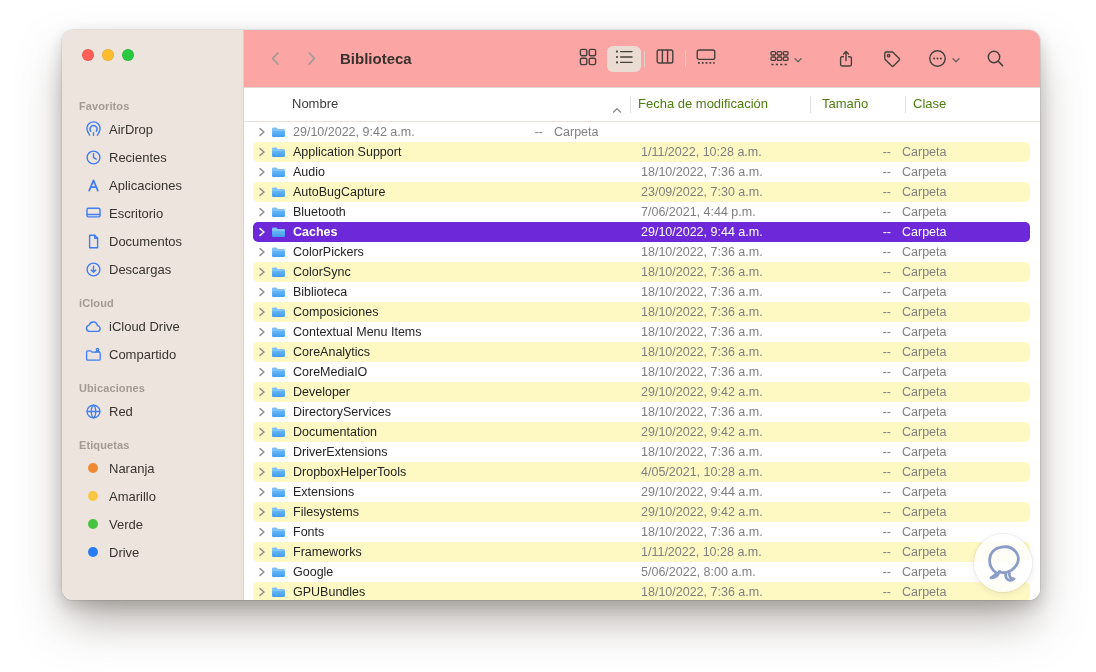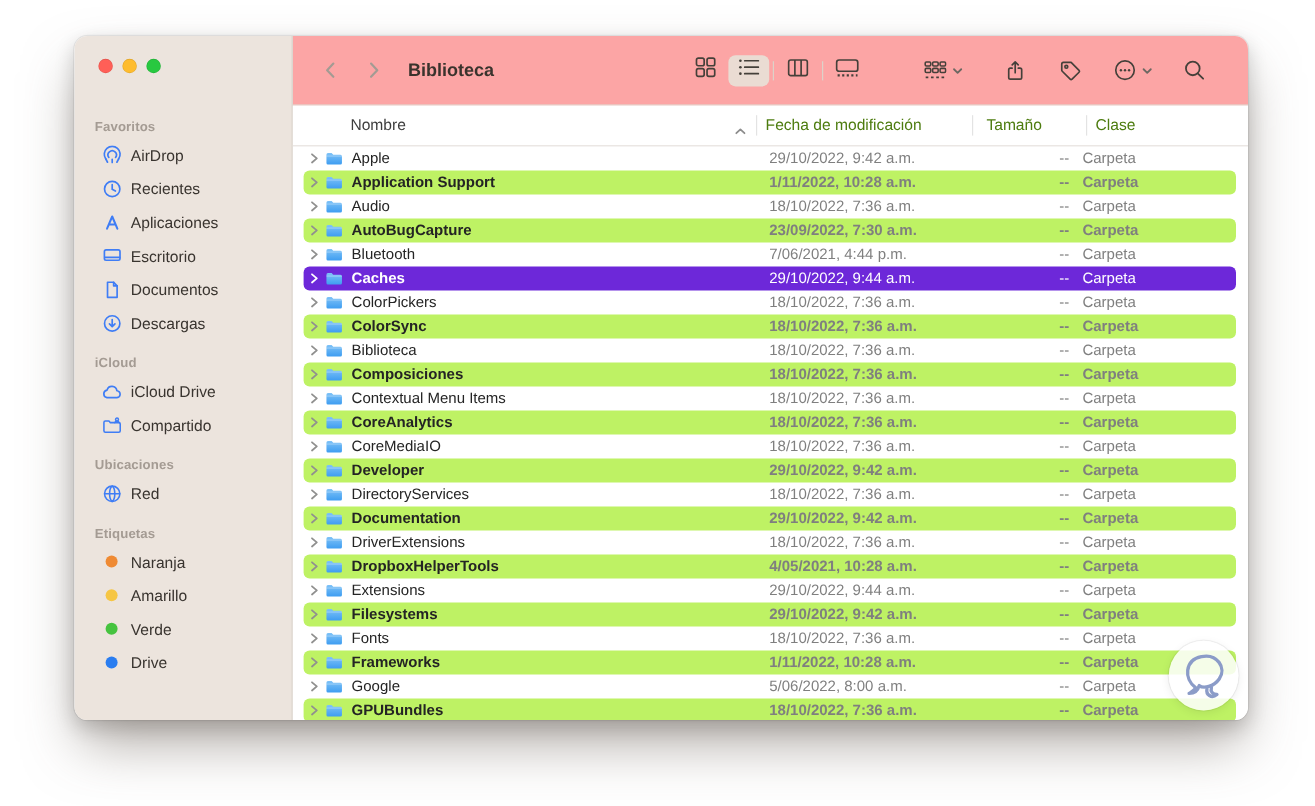--- a/index.html
+++ b/index.html
@@ -63,21 +63,21 @@
   .hcell { position:absolute; top:8px; font-size:13px; color:#4d7c0f; white-space:nowrap; }
   .hcell.first { color:#3d3d3d; }
   .hdiv { position:absolute; top:8px; width:1px; height:17px; background:#e3e3e3; }
   .sortind { position:absolute; top:12px; }
   .rows { position:absolute; left:0; right:0; top:34px; bottom:0; }
   .row {
     height:20px; margin:0 10px 0 9px; border-radius:5px;
     display:flex; align-items:center; font-size:12.5px; color:#242424;
     position:relative;
   }
-  .row.alt { background:#bef264;font-weight:bold; }
+  .row.alt { background:#fef9c3; }
   .row.selected { background:#6d28d9; color:#ffffff; }
   .row .chevcell { width:12px; margin-left:5px; display:flex; align-items:center; color:#90908f; }
   .row.selected .chevcell { color:#ffffff; }
   .row .foldercell { width:16px; margin-left:1px; margin-right:6px; display:flex; align-items:center; }
   .row .namecell { width:348px; overflow:hidden; white-space:nowrap; }
   .row.selected .namecell { font-weight:700; }
   .row .datecell { width:170px; color:#7f7f7f; white-space:nowrap; }
   .row .sizecell { width:80px; text-align:right; color:#7f7f7f; padding-right:0; }
   .row .kindcell { margin-left:11px; color:#7f7f7f; }
   .row.selected .datecell, .row.selected .sizecell, .row.selected .kindcell { color:#ffffff; }
@@ -345,21 +345,20 @@
               <svg width="8" height="10" viewBox="0 0 8 10">
                 <path d="M2 1.6 L6 5 L2 8.4" fill="none" stroke="currentColor" stroke-width="1.5" stroke-linecap="round" stroke-linejoin="round"></path>
               </svg>
             </span>
             <span class="foldercell">
               <svg width="15" height="12" viewBox="0 0 16 13">
                 <path d="M1 3.1 Q1 1.6 2.4 1.6 H5.7 L7.1 3.2 H13.6 Q15 3.2 15 4.6 V10.6 Q15 12 13.6 12 H2.4 Q1 12 1 10.6 Z" fill="url(#foldgrad)"></path>
                 <path d="M1 4.4 H15" stroke="rgba(255,255,255,.45)" stroke-width=".7"></path>
               </svg>
             </span>
-            <span class="namecell">Apple</span>
             <span class="datecell">29/10/2022, 9:42 a.m.</span>
             <span class="sizecell">--</span>
             <span class="kindcell">Carpeta</span>
           </div>
           <div class="row alt">
             <span class="chevcell">
               <svg width="8" height="10" viewBox="0 0 8 10">
                 <path d="M2 1.6 L6 5 L2 8.4" fill="none" stroke="currentColor" stroke-width="1.5" stroke-linecap="round" stroke-linejoin="round"></path>
               </svg>
             </span>

